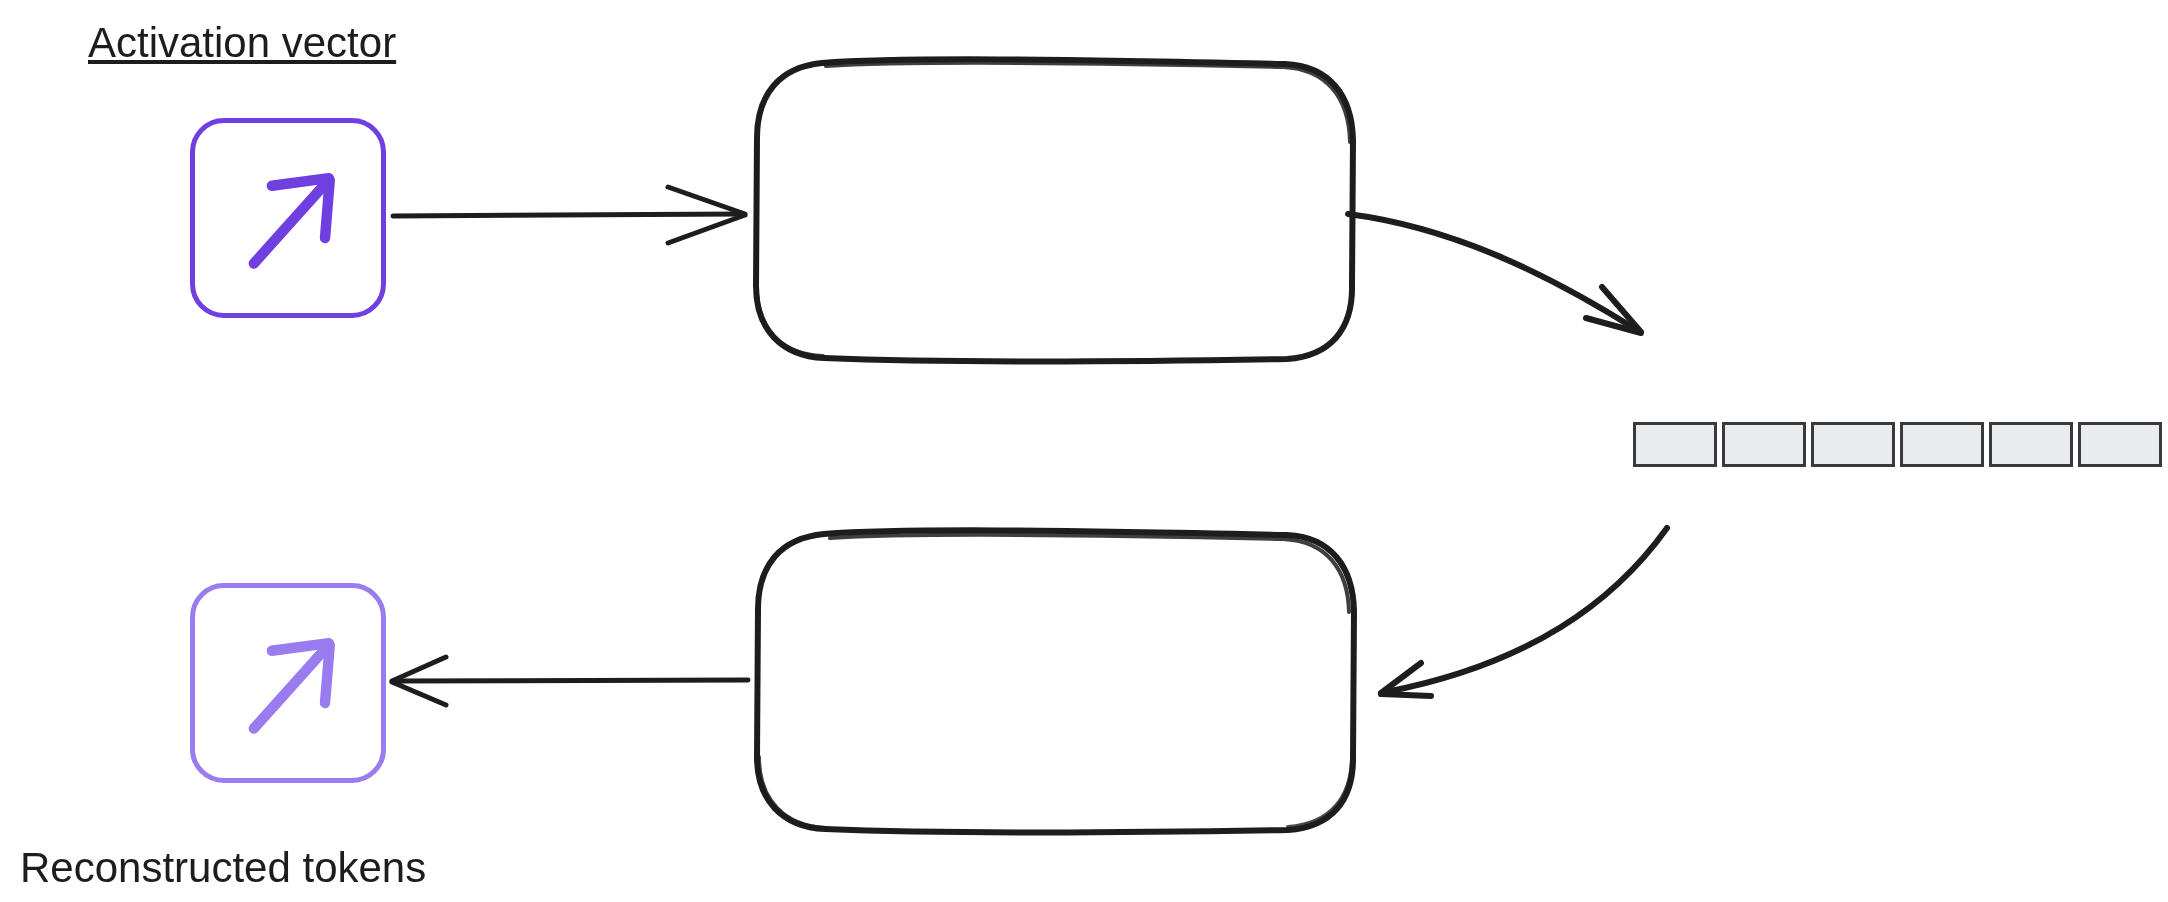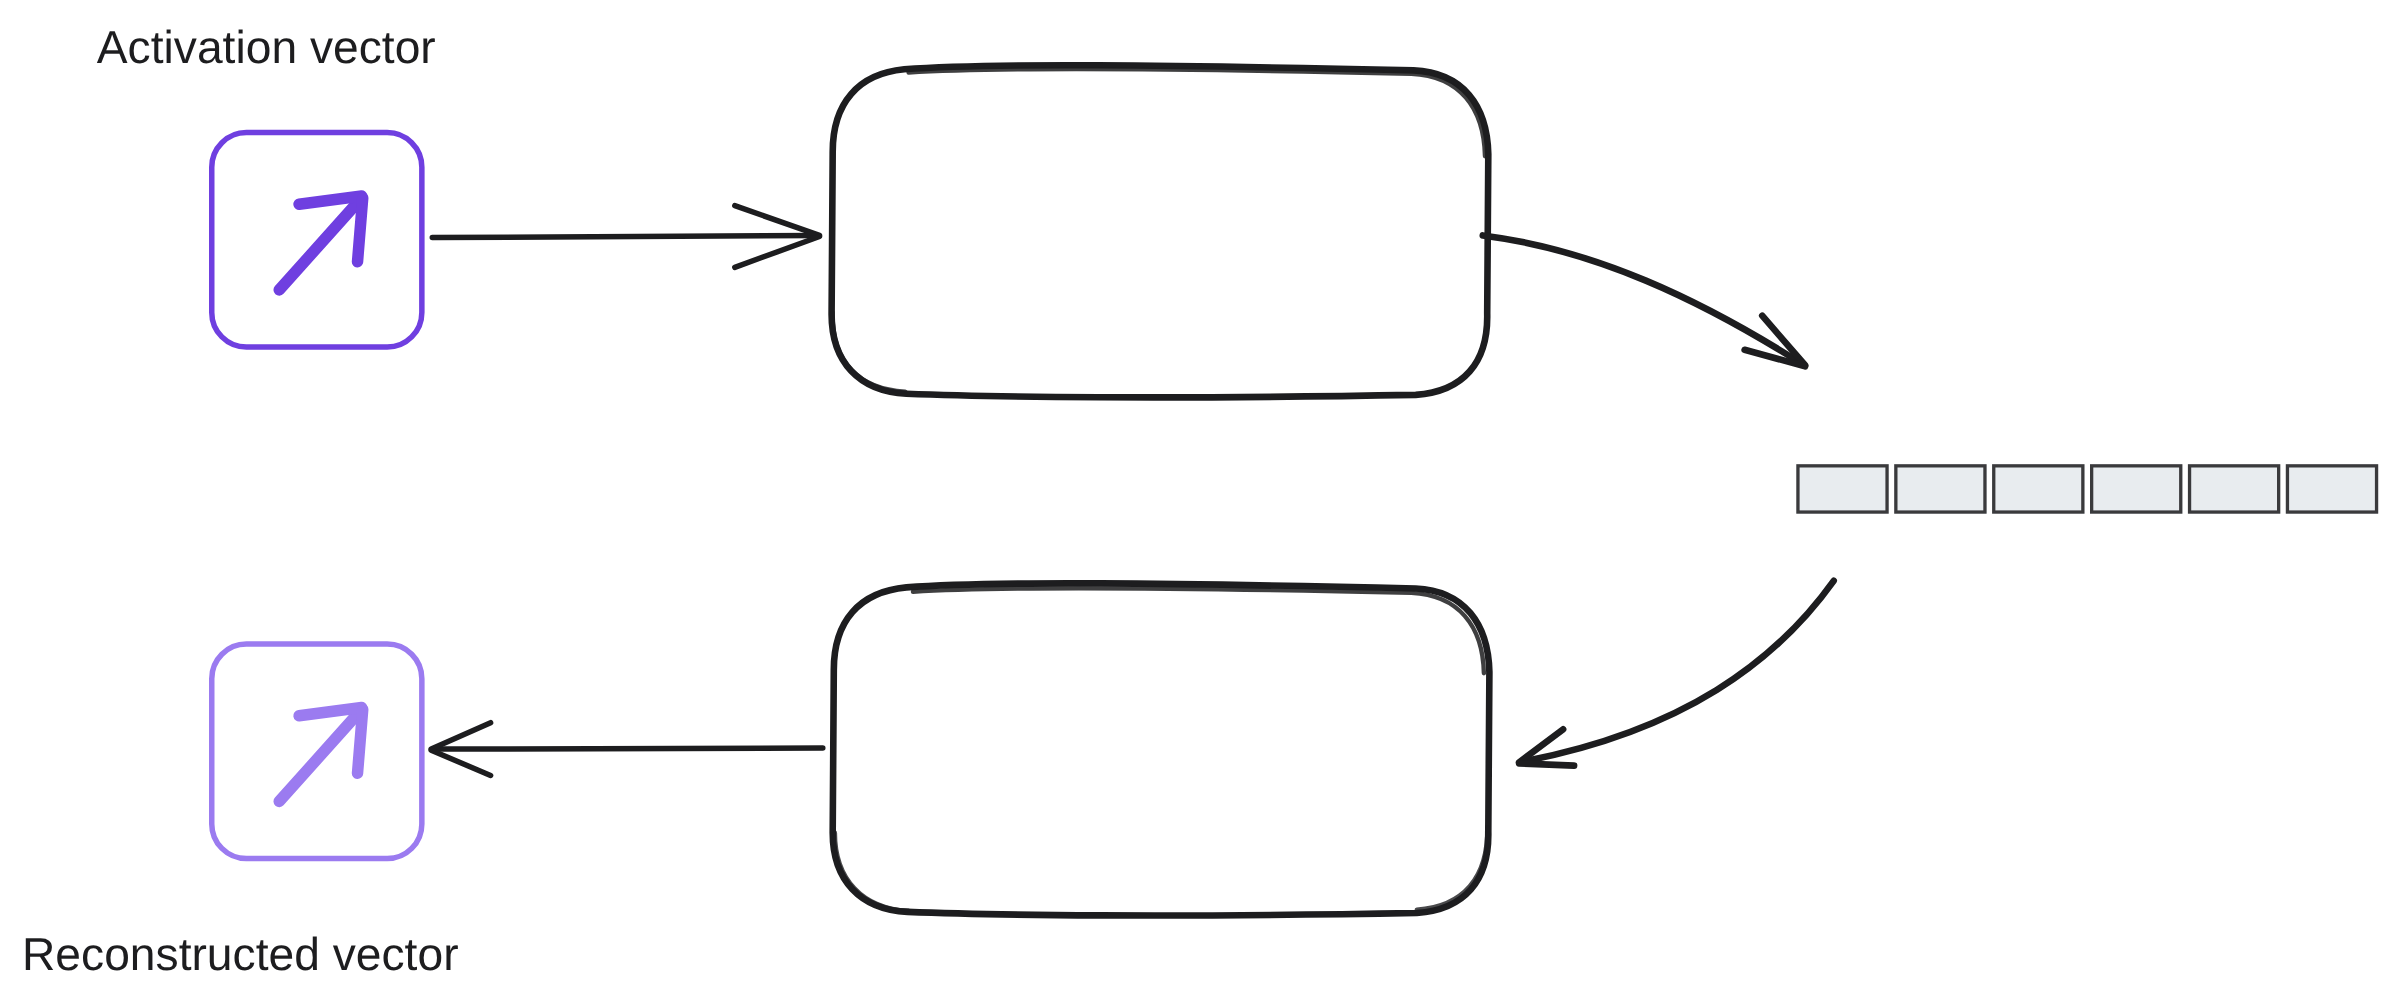--- a/index.html
+++ b/index.html
@@ -31,20 +31,21 @@
     position: absolute;
     color: #1d1d1f;
     font-family: "Liberation Sans", sans-serif;
     white-space: nowrap;
     line-height: 1;
   }
   #label-activation-vector {
     left: 88px;
     top: 22px;
     font-size: 42px;
+    text-decoration: underline;
   }
   #label-text-tokens {
     left: 1747px;
     top: 224px;
     font-size: 40px;
   }
   #label-reconstructed-vector {
     left: 20px;
     top: 589px;
     font-size: 42px;
@@ -112,21 +113,21 @@
   }
 </style>
 </head>
 <body>
 
 <div id="canvas">
 
   <div class="lbl" id="label-activation-vector">Activation vector</div>
 
 
-  <div class="lbl" id="label-reconstructed-vector">Reconstructed vector</div>
+  <div class="lbl" id="label-reconstructed-vector">Reconstructed tokens</div>
 
   <div class="vec-box" id="vector-box-activation">
     <svg class="vec-glyph" viewBox="0 0 196 200">
       <g stroke="#6f3fe0" stroke-width="11" stroke-linecap="round" fill="none">
         <path d="M 62 148 L 139 62"></path>
         <path d="M 81 66 L 141 58"></path>
         <path d="M 137 121 L 142 60"></path>
       </g>
     </svg>
   </div>

